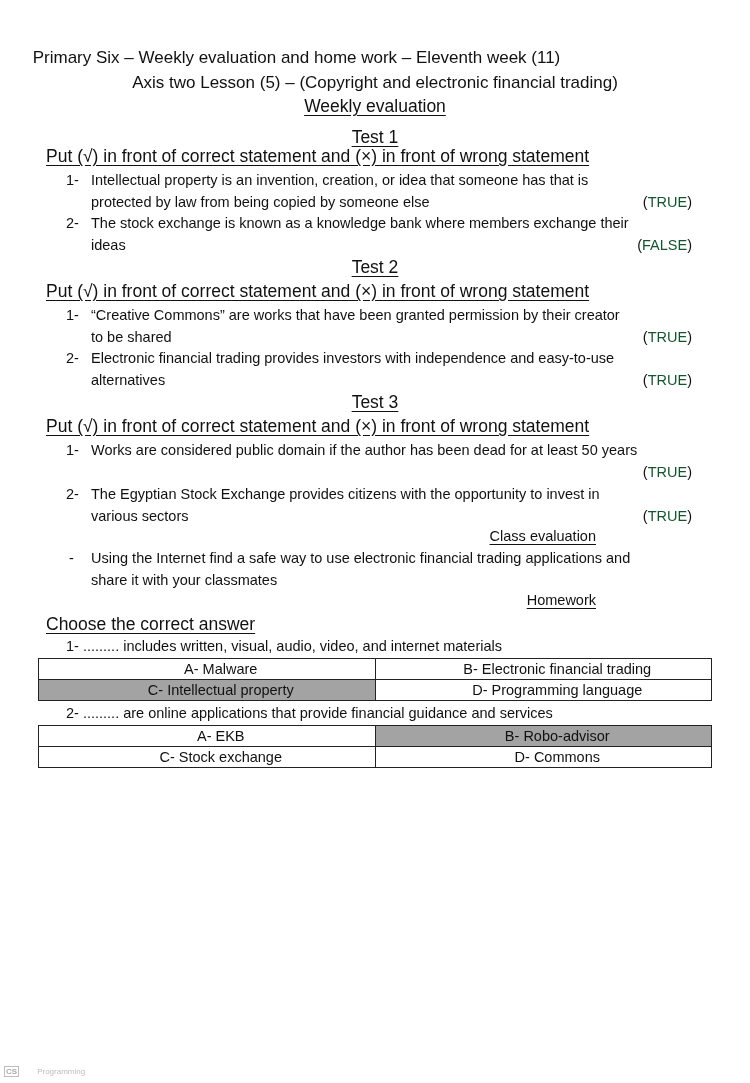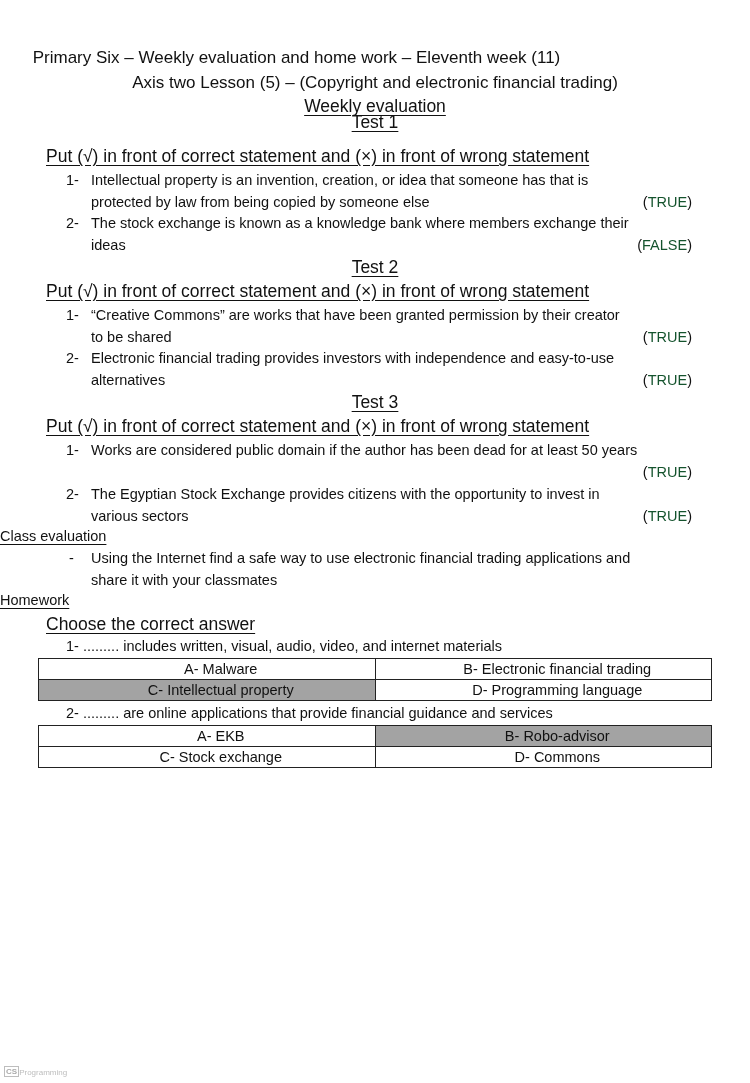--- a/index.html
+++ b/index.html
@@ -10,21 +10,21 @@
     .page { position: absolute; left: 0; top: 0; width: 750px; }
     .center { text-align: center; }
     .title { font-size: 17px; line-height: 24px; }
     .t1 { position: absolute; top: 46px; left: 0; width: 593px; }
     .t2 { position: absolute; top: 71px; left: 0; width: 750px; }
     .heading {
       position: absolute; left: 0; width: 750px; text-align: center;
       font-size: 17.5px; text-decoration: underline; text-underline-offset: 3px;
     }
     .subhead {
-      position: absolute; left: 0; width: 596px; text-align: left;
+      position: absolute; left: 0; width: 596px; text-align: right;
       font-size: 14.5px; text-decoration: underline; text-underline-offset: 3px;
     }
     .instr {
       position: absolute; left: 46px; font-size: 17.5px;
       text-decoration: underline; text-underline-offset: 3px; white-space: nowrap;
     }
     .item { position: absolute; left: 66px; width: 626px; font-size: 14.5px; line-height: 22px; }
     .item .num { position: absolute; left: 0; top: 0; }
     .item .txt { margin-left: 25px; }
     .item .line2 { position: relative; margin-left: 25px; }
@@ -36,35 +36,35 @@
       text-align: center;
     }
     .choices td {
       border: 1px solid #222; height: 20px; padding: 0 0 0 28px; width: 50%;
       line-height: 20px;
     }
     .choices td.hl { background: #a3a3a3; }
     .q { position: absolute; left: 66px; font-size: 14.5px; white-space: nowrap; }
     .watermark {
       position: absolute; left: 4px; bottom: 6px; font-size: 8px; color: #bdbdbd;
-      display: flex; align-items: flex-end; gap: 0;
+      display: flex; align-items: center; gap: 18px;
     }
     .cs-logo {
       border: 1px solid #bdbdbd; font-size: 8px; padding: 0 1px; color: #aaa; font-weight: bold;
     }
   </style>
 </head>
 <body>
 
 <div class="page">
   <div class="title center t1">Primary Six – Weekly evaluation and home work – Eleventh week (11)</div>
   <div class="title center t2">Axis two Lesson (5) – (Copyright and electronic financial trading)</div>
   <div class="heading" style="top:96px">Weekly evaluation</div>
 
-  <div class="heading" style="top:112px">Test 1</div>
+  <div class="heading" style="top:127px">Test 1</div>
   <div class="instr" style="top:146px">Put (√) in front of correct statement and (×) in front of wrong statement</div>
   <div class="item" style="top:169px">
     <span class="num">1-</span>
     <div class="txt">Intellectual property is an invention, creation, or idea that someone has that is</div>
     <div class="line2"><span>protected by law from being copied by someone else</span>
       <span class="ans">(<span class="v">TRUE</span>)</span></div>
   </div>
   <div class="item" style="top:212px">
     <span class="num">2-</span>
     <div class="txt">The stock exchange is known as a knowledge bank where members exchange their</div>

